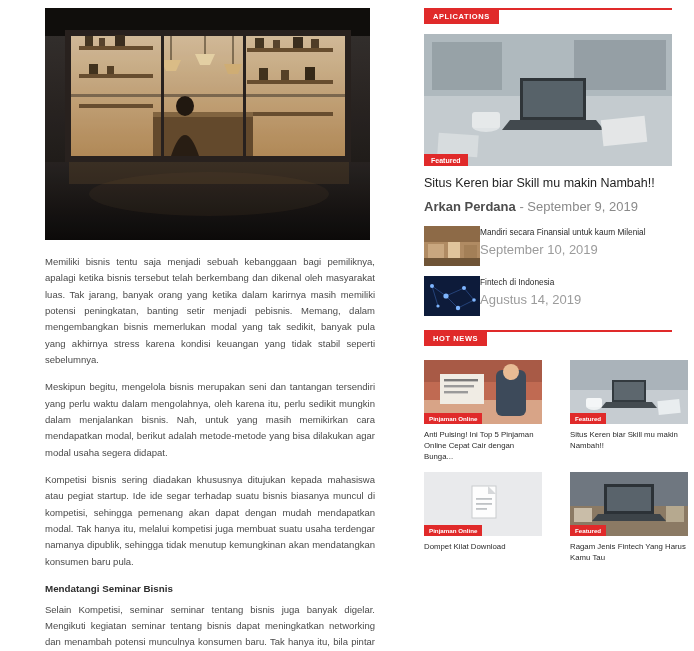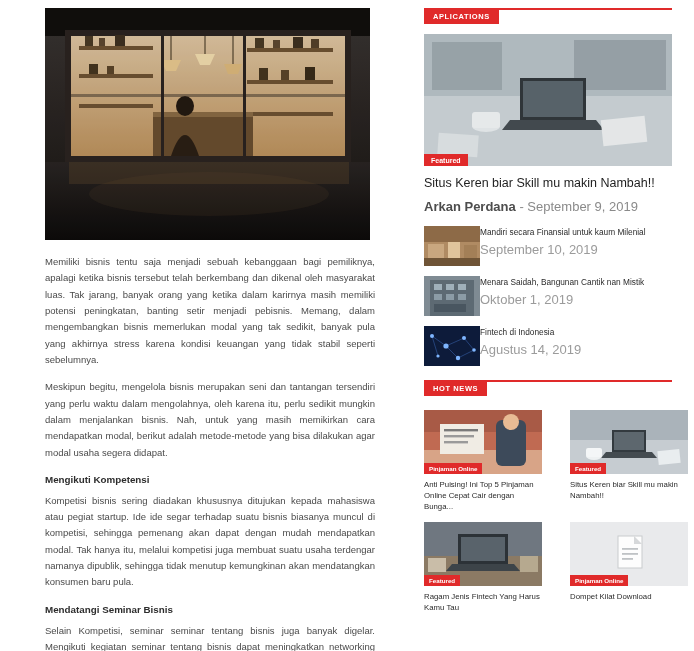--- a/index.html
+++ b/index.html
@@ -250,21 +250,20 @@
         <rect x="24" y="154" width="280" height="22" fill="#6a4f30" opacity="0.32"></rect>
         <ellipse cx="164" cy="186" rx="120" ry="22" fill="#7a5c38" opacity="0.12"></ellipse>
         <rect x="0" y="0" width="325" height="232" fill="#000" opacity="0.06"></rect>
       </svg>
     </div>
 
     <div class="article">
       <p>Memiliki bisnis tentu saja menjadi sebuah kebanggaan bagi pemiliknya, apalagi ketika bisnis tersebut telah berkembang dan dikenal oleh masyarakat luas. Tak jarang, banyak orang yang ketika dalam karirnya masih memiliki potensi peningkatan, banting setir menjadi pebisnis. Memang, dalam mengembangkan bisnis memerlukan modal yang tak sedikit, banyak pula yang akhirnya stress karena kondisi keuangan yang tidak stabil seperti sebelumnya.</p>
       <p>Meskipun begitu, mengelola bisnis merupakan seni dan tantangan tersendiri yang perlu waktu dalam mengolahnya, oleh karena itu, perlu sedikit mungkin dalam menjalankan bisnis. Nah, untuk yang masih memikirkan cara mendapatkan modal, berikut adalah metode-metode yang bisa dilakukan agar modal usaha segera didapat.</p>
 
-      <h3>Mengikuti Kompetensi</h3>
       <p>Kompetisi bisnis sering diadakan khususnya ditujukan kepada mahasiswa atau pegiat startup. Ide ide segar terhadap suatu bisnis biasanya muncul di kompetisi, sehingga pemenang akan dapat dengan mudah mendapatkan modal. Tak hanya itu, melalui kompetisi juga membuat suatu usaha terdengar namanya dipublik, sehingga tidak menutup kemungkinan akan mendatangkan konsumen baru pula.</p>
 
       <h3>Mendatangi Seminar Bisnis</h3>
       <p>Selain Kompetisi, seminar seminar tentang bisnis juga banyak digelar. Mengikuti kegiatan seminar tentang bisnis dapat meningkatkan networking dan menambah potensi munculnya konsumen baru. Tak hanya itu, bila pintar dalam melobi, maka tak jarang ada usaha yang mendapatkan calon investornya di kegiatan tersebut.</p>
 
     </div>
   </div>
 
   <div class="sidebar">
 
@@ -321,39 +320,20 @@
             <rect x="40" y="19" width="13" height="13" fill="#a37f57"></rect>
             <rect y="32" width="56" height="8" fill="#6f5436"></rect>
           </svg>
         </div>
         <div class="mini-txt">
           <div class="mini-title">Mandiri secara Finansial untuk kaum Milenial</div>
           <div class="mini-date">September 10, 2019</div>
         </div>
       </div>
 
-      <div class="mini-item">
-        <div class="mini-thumb">
-          <svg viewBox="0 0 56 40" preserveAspectRatio="none">
-            <rect width="56" height="40" fill="#7f8b93"></rect>
-            <rect x="6" y="4" width="44" height="36" fill="#5d6a73"></rect>
-            <rect x="10" y="8" width="8" height="6" fill="#9fb0ba"></rect>
-            <rect x="22" y="8" width="8" height="6" fill="#9fb0ba"></rect>
-            <rect x="34" y="8" width="8" height="6" fill="#9fb0ba"></rect>
-            <rect x="10" y="18" width="8" height="6" fill="#8c9ca6"></rect>
-            <rect x="22" y="18" width="8" height="6" fill="#8c9ca6"></rect>
-            <rect x="34" y="18" width="8" height="6" fill="#8c9ca6"></rect>
-            <rect x="10" y="28" width="32" height="8" fill="#495660"></rect>
-          </svg>
-        </div>
-        <div class="mini-txt">
-          <div class="mini-title">Menara Saidah, Bangunan Cantik nan Mistik</div>
-          <div class="mini-date">Oktober 1, 2019</div>
-        </div>
-      </div>
 
       <div class="mini-item">
         <div class="mini-thumb">
           <svg viewBox="0 0 56 40" preserveAspectRatio="none">
             <rect width="56" height="40" fill="#0d1b3a"></rect>
             <g stroke="#3f6fbf" stroke-width="0.6" opacity="0.8">
               <line x1="8" y1="10" x2="22" y2="20"></line>
                 <line x1="22" y1="20" x2="40" y2="12"></line>
               <line x1="22" y1="20" x2="34" y2="32"></line>
                 <line x1="40" y1="12" x2="50" y2="24"></line>
@@ -415,43 +395,43 @@
             <rect x="88" y="40" width="22" height="14" fill="#e9edef" transform="rotate(-6 99 47)"></rect>
           </svg>
           <span class="hot-badge">Featured</span>
         </div>
         <div class="hot-title">Situs Keren biar Skill mu makin Nambah!!</div>
       </div>
 
       <div class="hot-card">
         <div class="hot-img">
           <svg viewBox="0 0 118 64" preserveAspectRatio="none">
+            <rect width="118" height="64" fill="#e9eaec"></rect>
+            <rect x="48" y="14" width="24" height="32" fill="#fdfdfd" stroke="#c9cbcd" stroke-width="1"></rect>
+            <path d="M64 14 l8 8 h-8 z" fill="#d6d8da"></path>
+            <rect x="52" y="26" width="16" height="1.8" fill="#bfc2c5"></rect>
+            <rect x="52" y="31" width="16" height="1.8" fill="#bfc2c5"></rect>
+            <rect x="52" y="36" width="11" height="1.8" fill="#bfc2c5"></rect>
+          </svg>
+          <span class="hot-badge">Pinjaman Online</span>
+        </div>
+        <div class="hot-title">Dompet Kilat Download</div>
+      </div>
+
+      <div class="hot-card">
+        <div class="hot-img">
+          <svg viewBox="0 0 118 64" preserveAspectRatio="none">
             <rect width="118" height="64" fill="#6f7780"></rect>
             <rect x="0" y="34" width="118" height="30" fill="#8b7a64"></rect>
             <rect x="34" y="12" width="50" height="30" fill="#2c3237"></rect>
             <rect x="37" y="15" width="44" height="24" fill="#59636b"></rect>
             <path d="M28 42 h62 l6 7 h-74 z" fill="#3d4449"></path>
             <rect x="4" y="36" width="18" height="14" fill="#c9bda8"></rect>
             <rect x="96" y="34" width="18" height="16" fill="#b6a98f"></rect>
           </svg>
           <span class="hot-badge">Featured</span>
         </div>
         <div class="hot-title">Ragam Jenis Fintech Yang Harus Kamu Tau</div>
       </div>
-
-      <div class="hot-card">
-        <div class="hot-img">
-          <svg viewBox="0 0 118 64" preserveAspectRatio="none">
-            <rect width="118" height="64" fill="#e9eaec"></rect>
-            <rect x="48" y="14" width="24" height="32" fill="#fdfdfd" stroke="#c9cbcd" stroke-width="1"></rect>
-            <path d="M64 14 l8 8 h-8 z" fill="#d6d8da"></path>
-            <rect x="52" y="26" width="16" height="1.8" fill="#bfc2c5"></rect>
-            <rect x="52" y="31" width="16" height="1.8" fill="#bfc2c5"></rect>
-            <rect x="52" y="36" width="11" height="1.8" fill="#bfc2c5"></rect>
-          </svg>
-          <span class="hot-badge">Pinjaman Online</span>
-        </div>
-        <div class="hot-title">Dompet Kilat Download</div>
-      </div>
     </div>
 
   </div>
 </div>
 
 </body></html>

